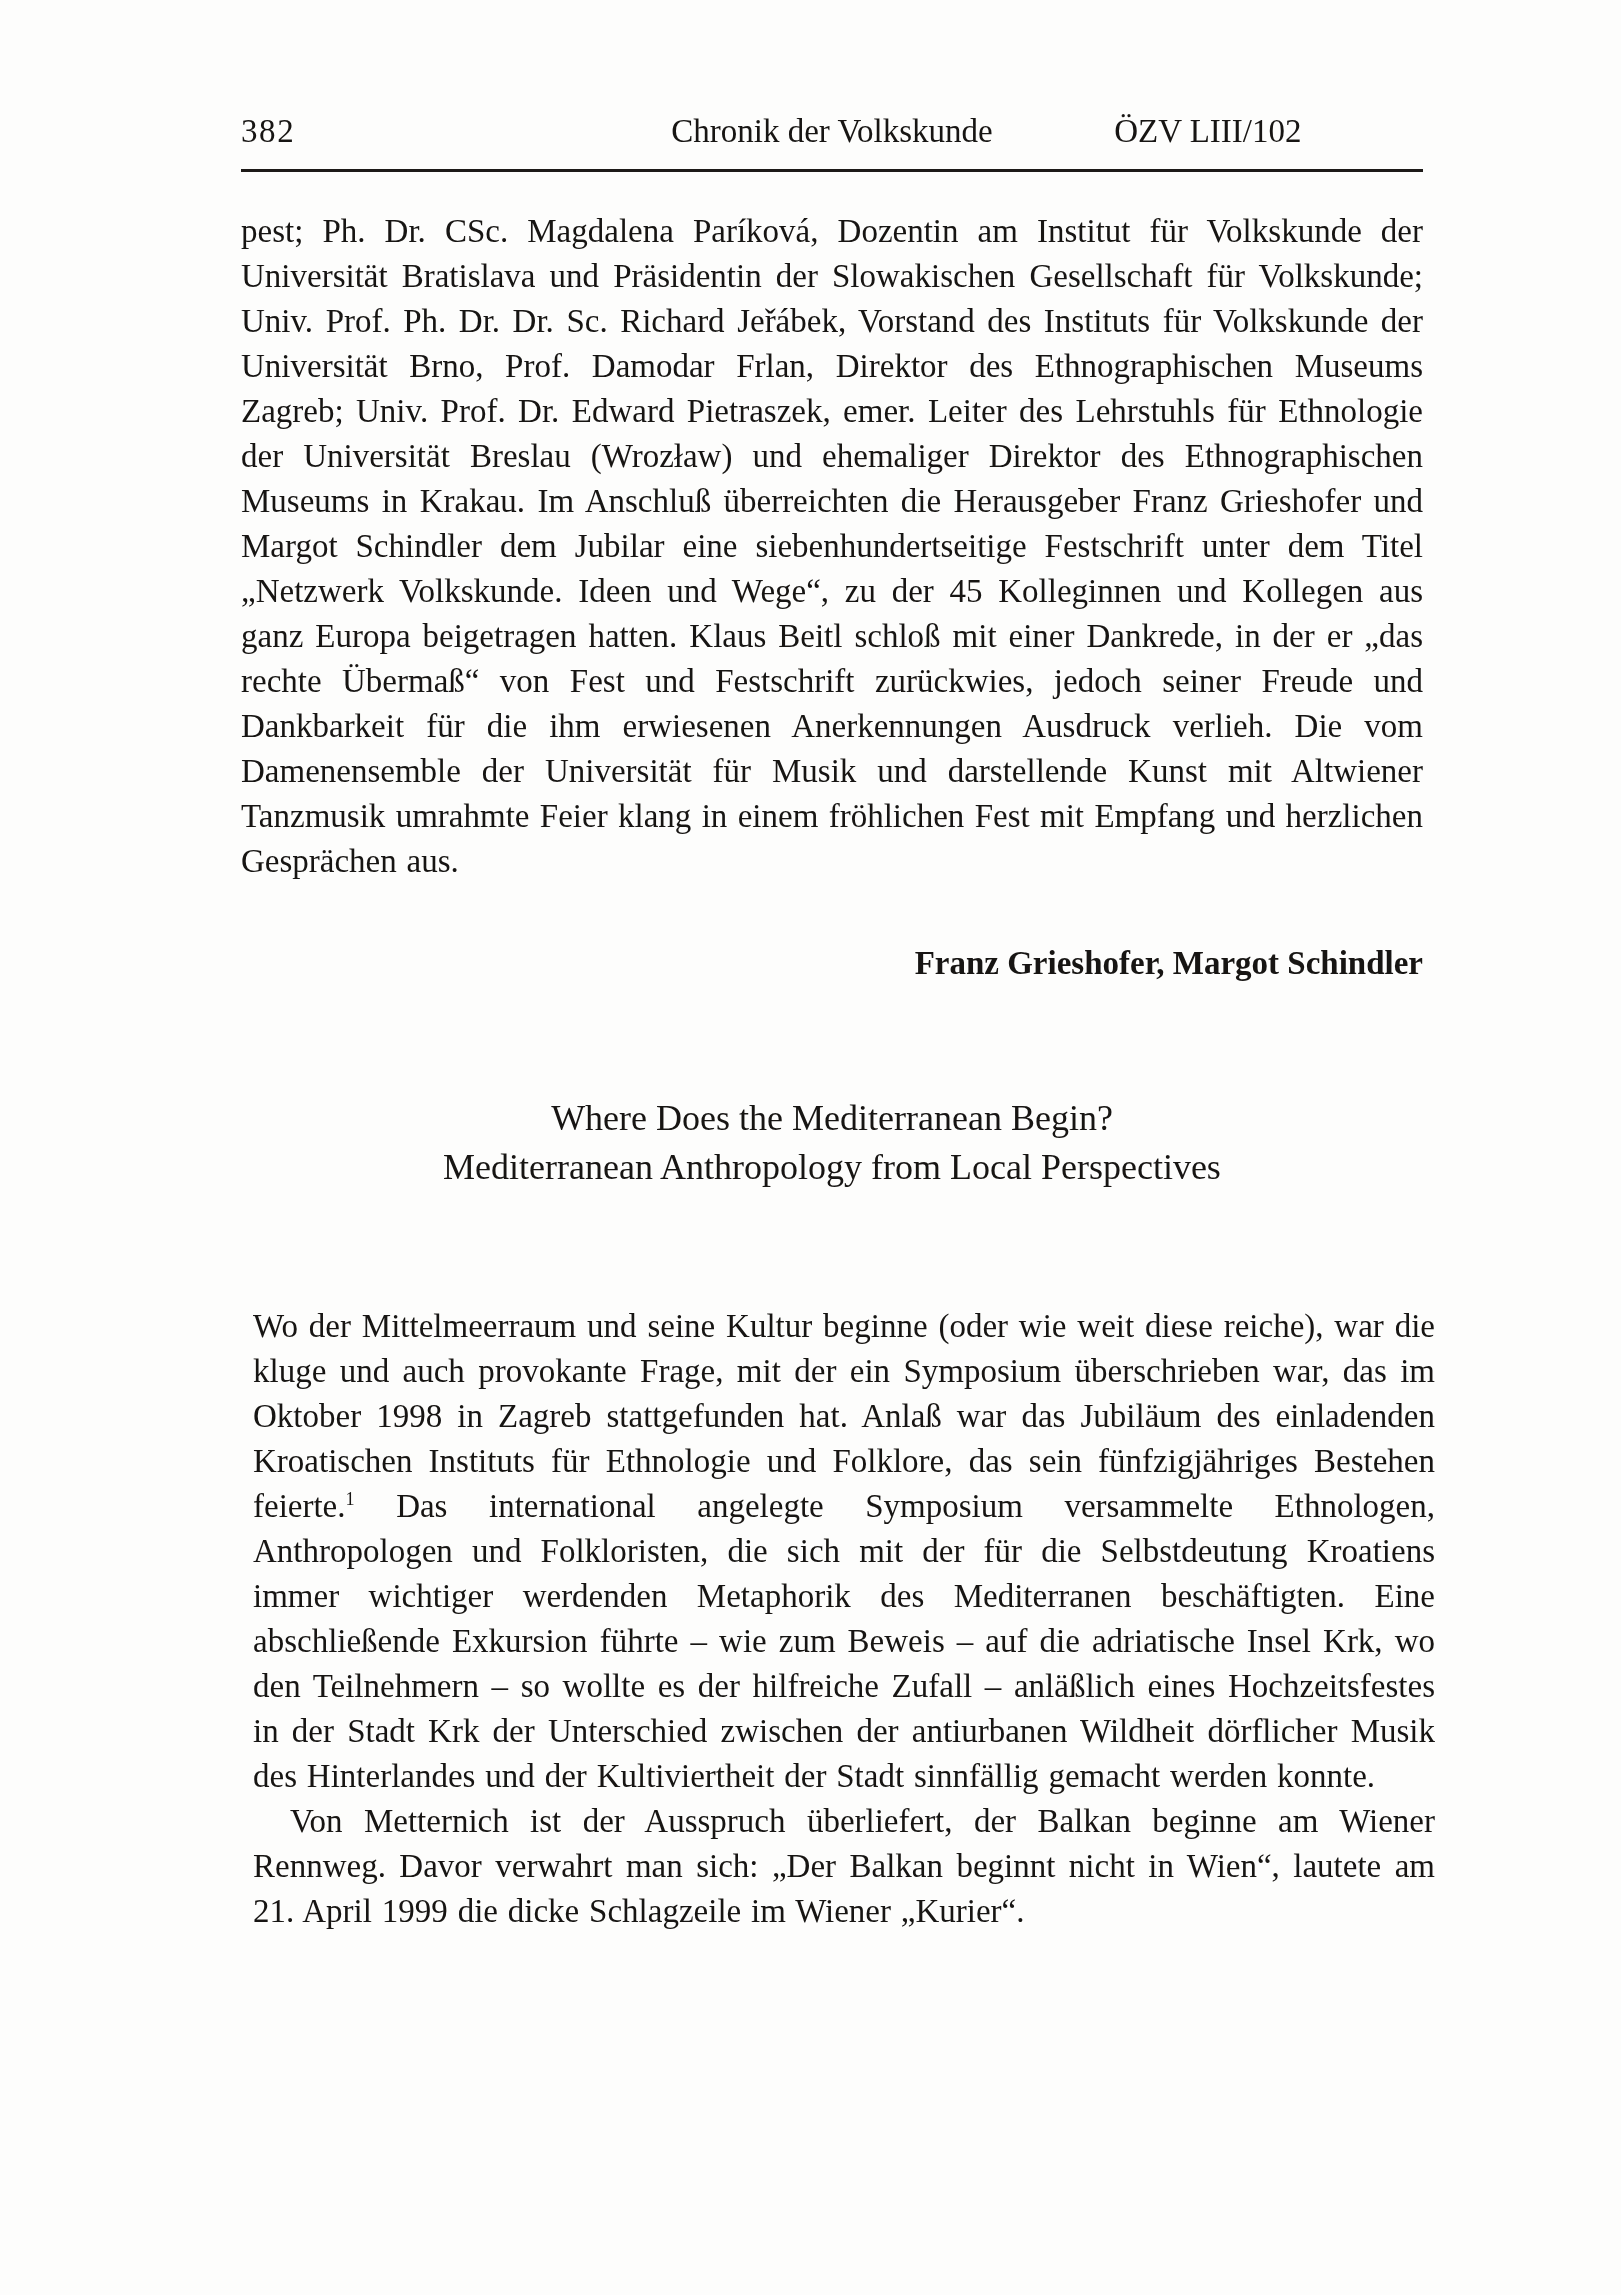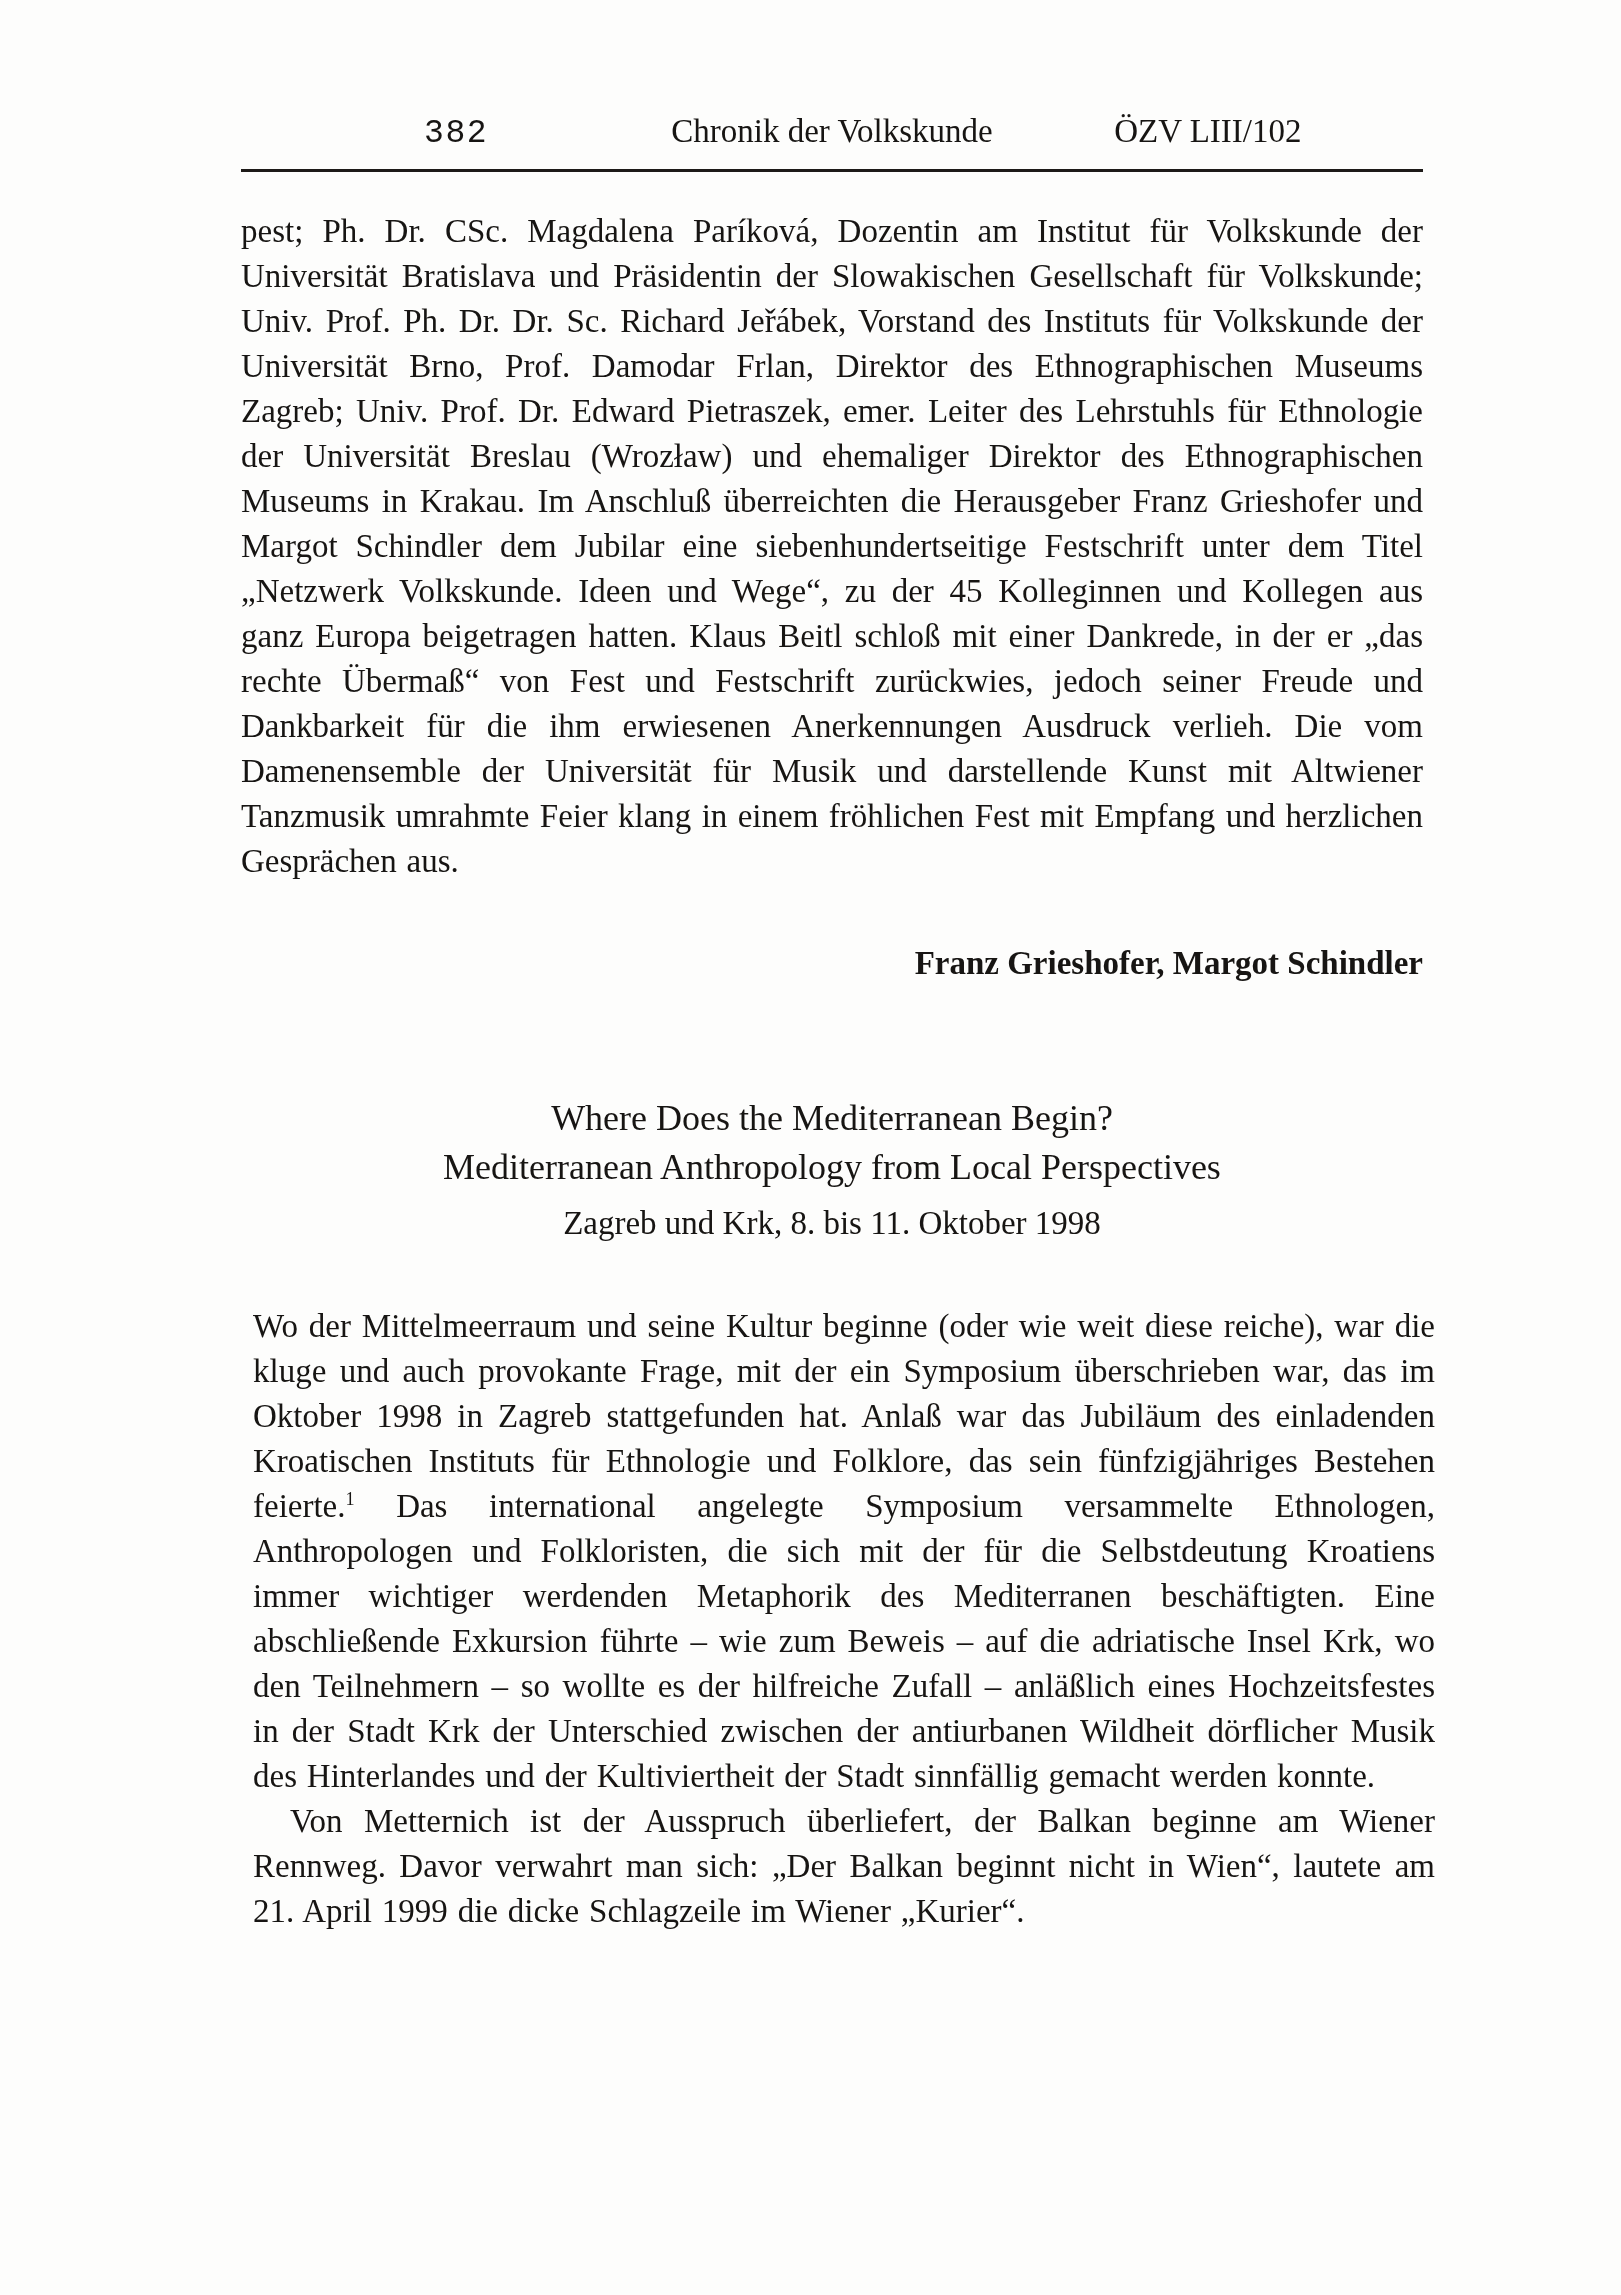--- a/index.html
+++ b/index.html
@@ -23,21 +23,21 @@
   }
   
   .page-header {
     top: 112px;
     display: grid;
     grid-template-columns: 1fr auto 1fr;
     align-items: baseline;
     font-size: 33px;
     line-height: 39px;
   }
-  .page-header .pagenum   { text-align: center;   letter-spacing: 1.6px; font-family: Liberation Mono, monospace; }
+  .page-header .pagenum   { text-align: left;   letter-spacing: 1.6px; }
   .page-header .running   { text-align: right; }
   .page-header .journal   { text-align: center;  }
   .header-rule {
     top: 169px;
     height: 3.2px;
     background: #1d1a18;
   }
   
   .bodytext {
     font-size: 33px;
@@ -90,20 +90,19 @@
 <div class="column bodytext" id="chronicle-body">
   <span>pest; Ph. Dr. CSc. Magdalena Paríková, Dozentin am Institut für Volkskunde der Universität Bratislava und Präsidentin der Slowakischen Gesellschaft für Volkskunde; Univ. Prof. Ph. Dr. Dr. Sc. Richard Jeřábek, Vorstand des Instituts für Volkskunde der Universität Brno, Prof. Damodar Frlan, Direktor des Ethnographischen Museums Zagreb; Univ. Prof. Dr. Edward Pietraszek, emer. Leiter des Lehrstuhls für Ethnologie der Universität Breslau (Wrozław) und ehemaliger Direktor des Ethnographischen Museums in Krakau. Im Anschluß überreichten die Herausgeber Franz Grieshofer und Margot Schindler dem Jubilar eine siebenhundertseitige Festschrift unter dem Titel „Netzwerk Volkskunde. Ideen und Wege“, zu der 45 Kolleginnen und Kollegen aus ganz Europa beigetragen hatten. Klaus Beitl schloß mit einer Dankrede, in der er „das rechte Übermaß“ von Fest und Festschrift zurückwies, jedoch seiner Freude und Dankbarkeit für die ihm erwiesenen Anerkennungen Ausdruck verlieh. Die vom Damenensemble der Universität für Musik und darstellende Kunst mit Altwiener Tanzmusik umrahmte Feier klang in einem fröhlichen Fest mit Empfang und herzlichen Gesprächen aus.</span>
 </div>
 <div class="column" id="chronicle-signature">
   <span>Franz Grieshofer, Margot Schindler</span>
 </div>
 
 <div class="column" id="symposium-heading">
   <div class="title-line">Where Does the Mediterranean Begin?</div>
   <div class="title-line">Mediterranean Anthropology from Local Perspectives</div>
-  <div class="subtitle">Zagreb und Krk, 8. bis 11. Oktober 1998</div>
 </div>
 
 <div class="column bodytext" id="symposium-body">
   <p><span>Wo der Mittelmeerraum und seine Kultur beginne (oder wie weit diese reiche), war die kluge und auch provokante Frage, mit der ein Symposium überschrieben war, das im Oktober 1998 in Zagreb stattgefunden hat. Anlaß war das Jubiläum des einladenden Kroatischen Instituts für Ethnologie und Folklore, das sein fünfzigjähriges Bestehen feierte.</span><sup class="fnmark">1</sup><span> Das international angelegte Symposium versammelte Ethnologen, Anthropologen und Folkloristen, die sich mit der für die Selbstdeutung Kroatiens immer wichtiger werdenden Metaphorik des Mediterranen beschäftigten. Eine abschließende Exkursion führte – wie zum Beweis – auf die adriatische Insel Krk, wo den Teilnehmern – so wollte es der hilfreiche Zufall – anläßlich eines Hochzeitsfestes in der Stadt Krk der Unterschied zwischen der antiurbanen Wildheit dörflicher Musik des Hinterlandes und der Kultiviertheit der Stadt sinnfällig gemacht werden konnte.</span></p>
   <p class="indented">Von Metternich ist der Ausspruch überliefert, der Balkan beginne am Wiener Rennweg. Davor verwahrt man sich: „Der Balkan beginnt nicht in Wien“, lautete am 21. April 1999 die dicke Schlagzeile im Wiener „Kurier“.</p>
 </div>
 
 
 </body></html>

